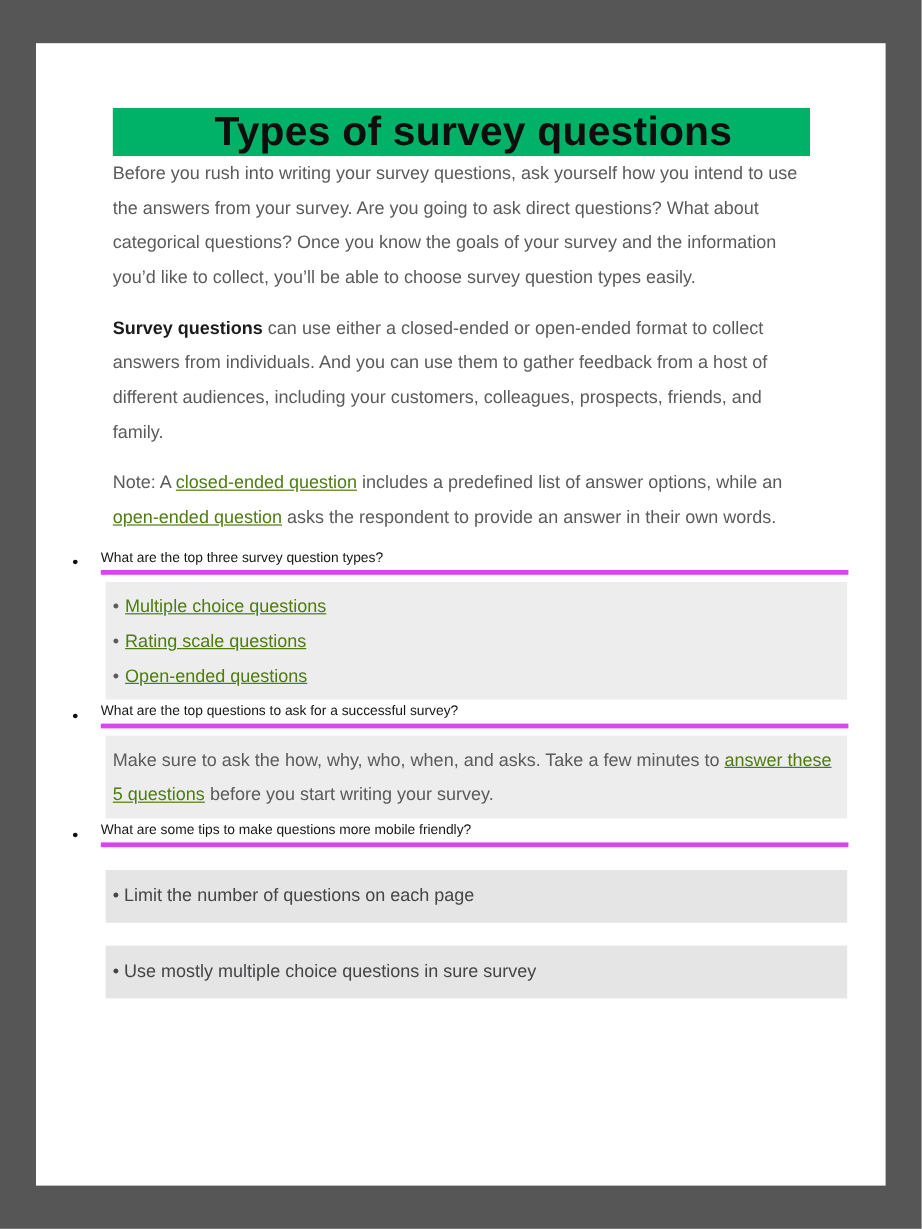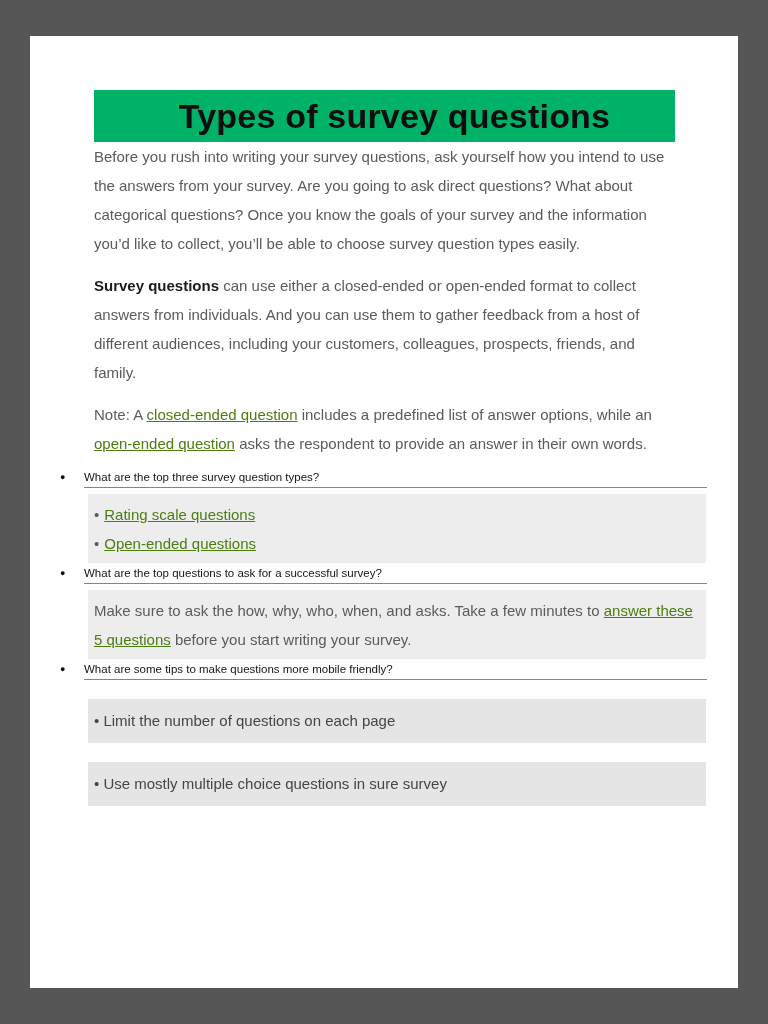--- a/index.html
+++ b/index.html
@@ -11,40 +11,40 @@
     position:relative;
   }
   .page {
     position:absolute; left:30px; top:36px;
     width:708px; height:952px;
     background:#ffffff;
     overflow:hidden;
   }
   .banner {
     margin:54px 63px 0 64px;
-    height:52px;
+    height:40px;
     background:#00b268;
     display:flex; align-items:center; justify-content:center;padding-left:20px;
   }
   .banner-title {
     font-size:34px; font-weight:bold; color:#0e0e0e; letter-spacing:0.2px;
   }
   .para {
     margin:0 63px 13px 64px;
     font-size:15px; line-height:29px;
     color:#5b5b5e;
   }
   .para.first { margin-top:28px; }
   .para strong { color:#1c1c1c; }
   .doc-link { color:#4d7c0f; text-decoration:underline; cursor:pointer; }
   .faq-row { display:flex; align-items:flex-end; margin:4px 31px 0 30px; }
   .faq-bullet { width:24px; font-size:9px; color:#101010; padding-bottom:6px; }
   .faq-q {
     flex:1;
-    border-bottom:1px solid #d946ef;
+    border-bottom:4px solid #d946ef;
     padding-bottom:4px;
     font-size:11.5px; color:#151515;
   }
   .answer-box {
     margin:6px 32px 0 58px;
     background:#ededed;
     padding:6px 6px 5px;
   }
   .link-row { font-size:15px; line-height:29px; }
   .dot { color:#5b5b5e; margin-right:5px; }
@@ -71,20 +71,21 @@
 
   <p class="para"><strong>Survey questions</strong><span> can use either a closed-ended or open-ended format to collect answers from individuals. And you can use them to gather feedback from a host of different audiences, including your customers, colleagues, prospects, friends, and family.</span></p>
 
   <p class="para"><span>Note: A </span><a href="#" class="doc-link">closed-ended question</a><span> includes a predefined list of answer options, while an </span><a href="#" class="doc-link">open-ended question</a><span> asks the respondent to provide an answer in their own words.</span></p>
 
   <div class="faq-row">
     <span class="faq-bullet">●</span>
     <span class="faq-q">What are the top three survey question types?</span>
   </div>
   <div class="answer-box">
+    <div class="link-row"><span class="dot">•</span><a href="#" class="doc-link">Multiple choice questions</a></div>
     <div class="link-row"><span class="dot">•</span><a href="#" class="doc-link">Rating scale questions</a></div>
     <div class="link-row"><span class="dot">•</span><a href="#" class="doc-link">Open-ended questions</a></div>
   </div>
 
   <div class="faq-row">
     <span class="faq-bullet">●</span>
     <span class="faq-q">What are the top questions to ask for a successful survey?</span>
   </div>
   <div class="answer-box">
     <p class="answer-para"><span>Make sure to ask the how, why, who, when, and asks. Take a few minutes to </span><a href="#" class="doc-link">answer these 5 questions</a><span> before you start writing your survey.</span></p>

